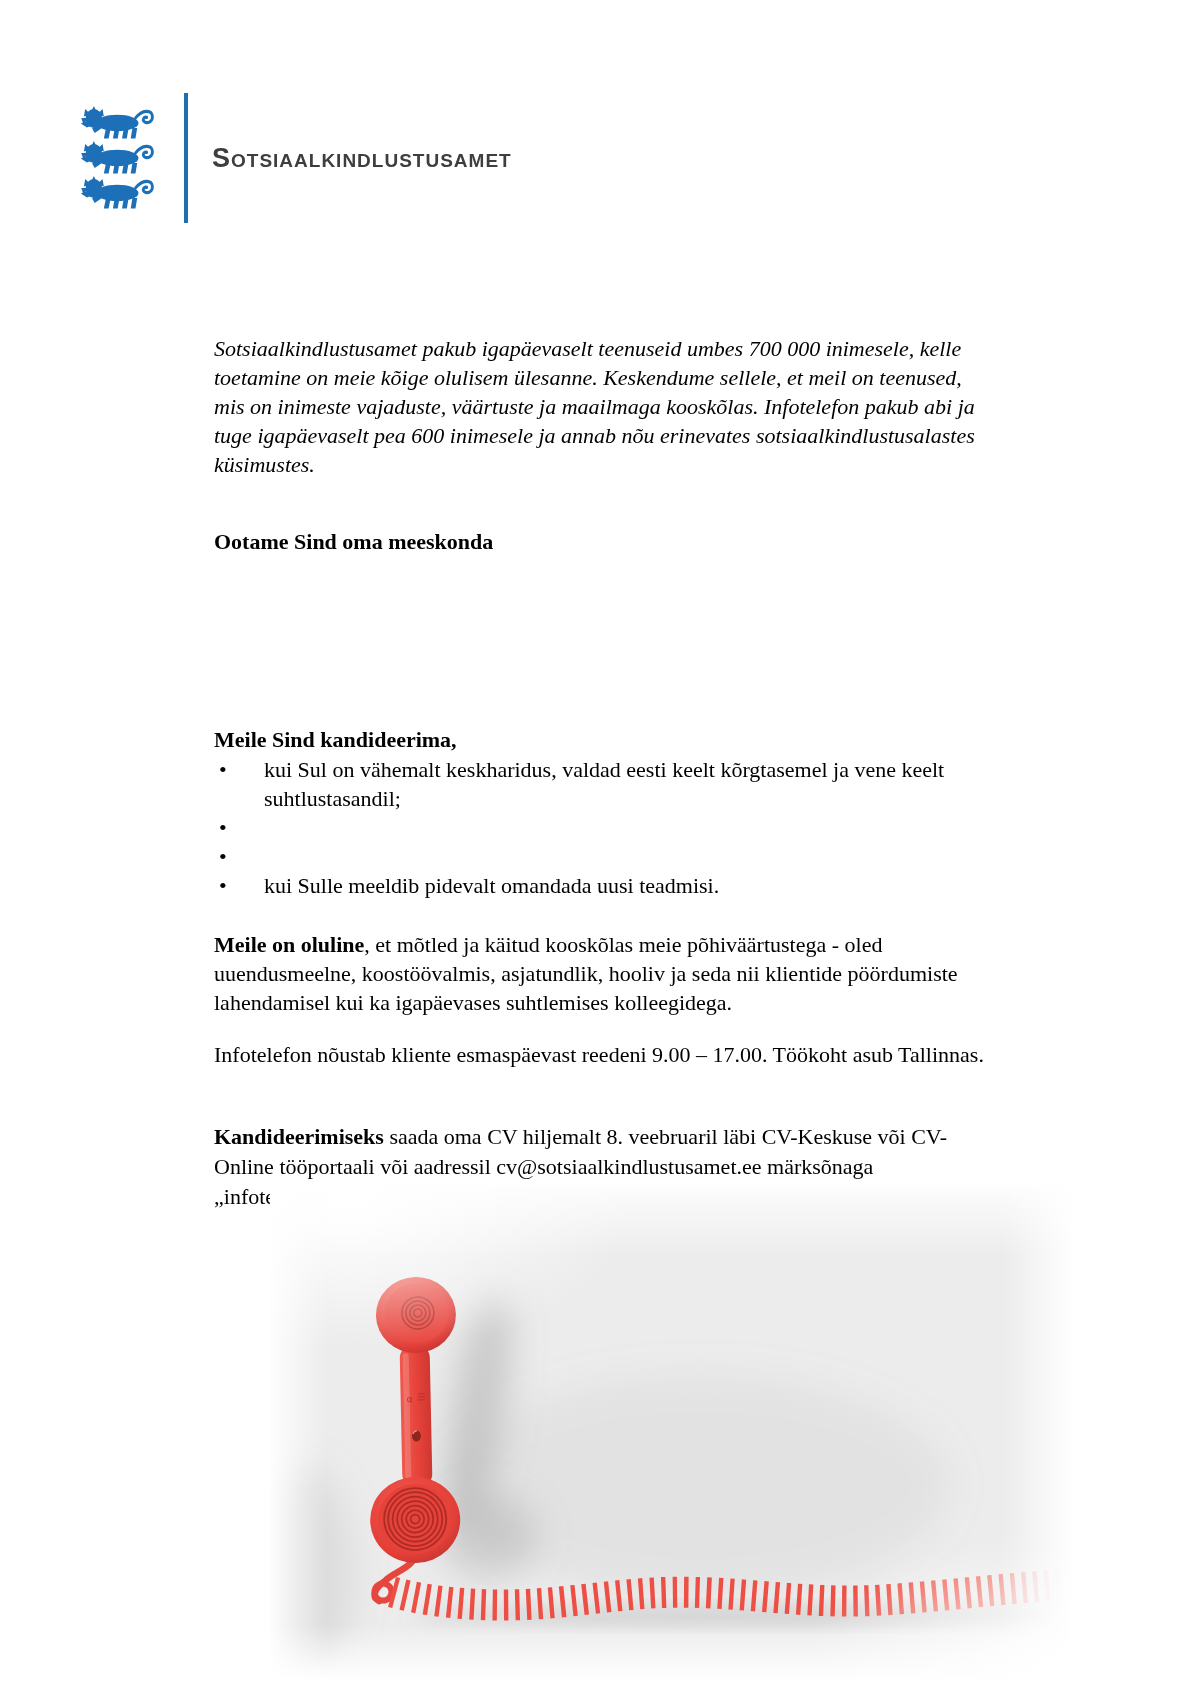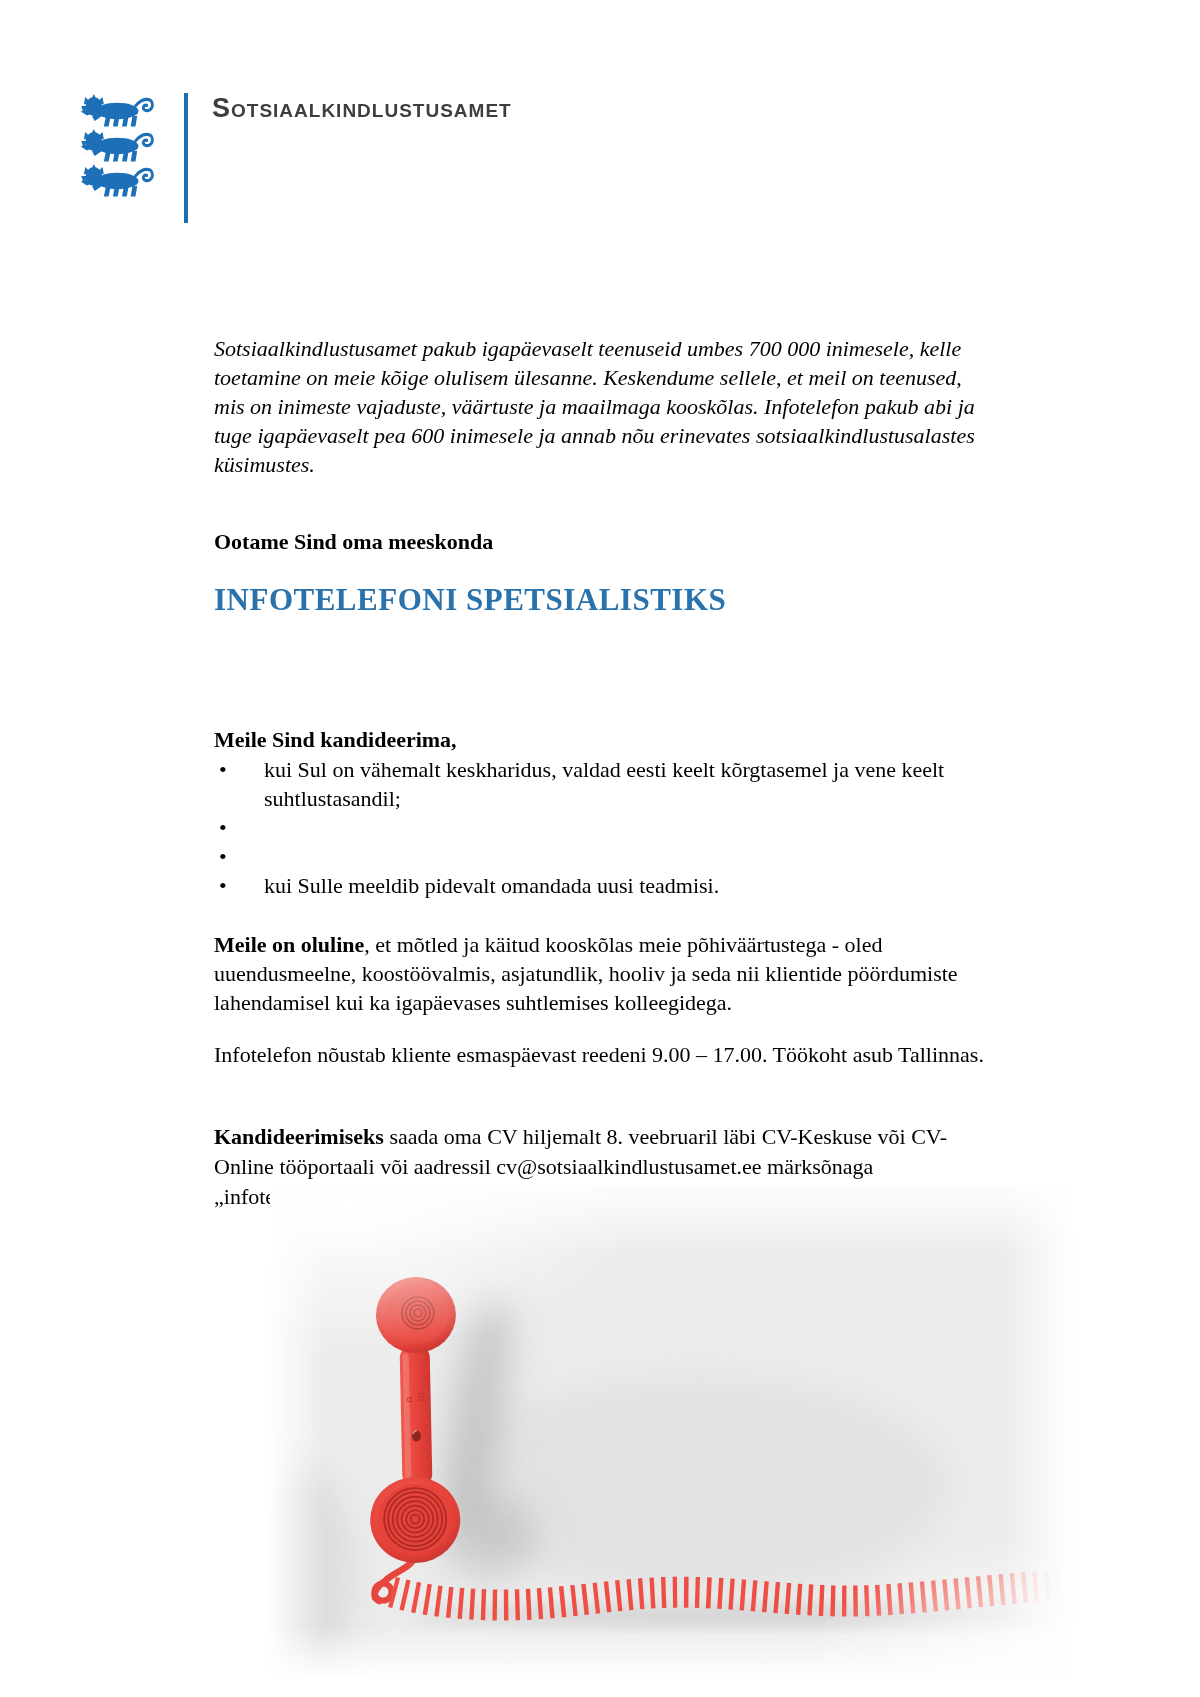--- a/index.html
+++ b/index.html
@@ -1,19 +1,19 @@
 <!DOCTYPE html>
 <html><head>
 <meta charset="utf-8">
 <style>
   html,body{margin:0;padding:0;background:#ffffff;}
   .page{position:relative;width:1200px;height:1697px;background:#ffffff;overflow:hidden;
         font-family:"Liberation Serif","DejaVu Serif",serif;color:#000;}
   
-  .logo{position:absolute;left:80px;top:93px;display:flex;align-items:flex-start;}
+  .logo{position:absolute;left:80px;top:93px;display:flex;align-items:center;}
   .logo .lions{width:78px;height:106px;}
   .logo .divider{width:4px;height:130px;background:#1e6fb0;margin-left:26px;}
   .logo .org{margin-left:24px;font-family:"Liberation Sans","DejaVu Sans",sans-serif;
              font-size:27px;font-weight:600;color:#3e3e3e;font-variant:small-caps;
              letter-spacing:1px;text-transform:lowercase;}
   .logo .org::first-letter{text-transform:uppercase;}
   
   .tb{position:absolute;left:202px;width:778px;font-size:22px;line-height:29px;margin:12px;}
   .intro{top:322px;font-style:italic;}
   .team{top:515px;font-weight:bold;font-size:22px;}
@@ -70,21 +70,20 @@
       <use href="#lion" x="0" y="71"></use>
     </svg>
     <div class="divider"></div>
     <div class="org">Sotsiaalkindlustusamet</div>
   </header>
 
   <p class="tb intro">Sotsiaalkindlustusamet pakub igapäevaselt teenuseid umbes 700 000 inimesele, kelle toetamine on meie kõige olulisem ülesanne. Keskendume sellele, et meil on teenused, mis on inimeste vajaduste, väärtuste ja maailmaga kooskõlas. Infotelefon pakub abi ja tuge igapäevaselt pea 600 inimesele ja annab nõu erinevates sotsiaalkindlustusalastes küsimustes.</p>
 
   <h3 class="tb team">Ootame Sind oma meeskonda</h3>
 
-  <h1 class="tb title">INFOTELEFONI SPETSIALISTIKS</h1>
 
 
   <h4 class="tb cand">Meile Sind kandideerima,</h4>
 
   <div class="tb bullets">
     <div class="bullet-row">
       <span class="bullet-dot">•</span>
       <span class="bullet-text">kui Sul on vähemalt keskharidus, valdad eesti keelt kõrgtasemel ja vene keelt suhtlustasandil;</span>
     </div>
     <div class="bullet-row">

